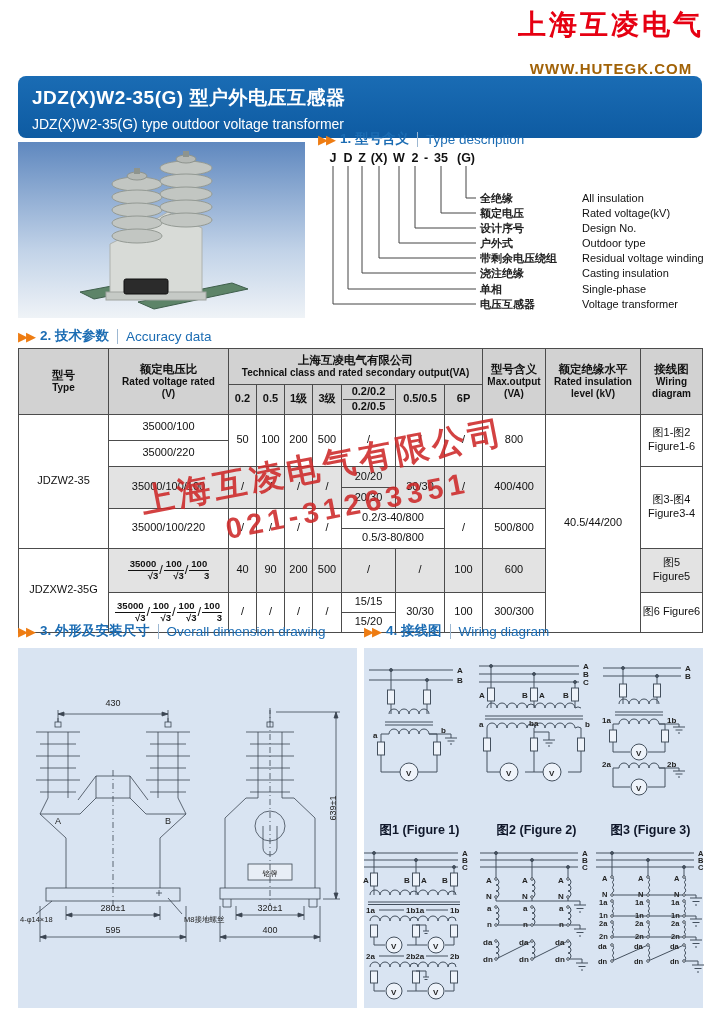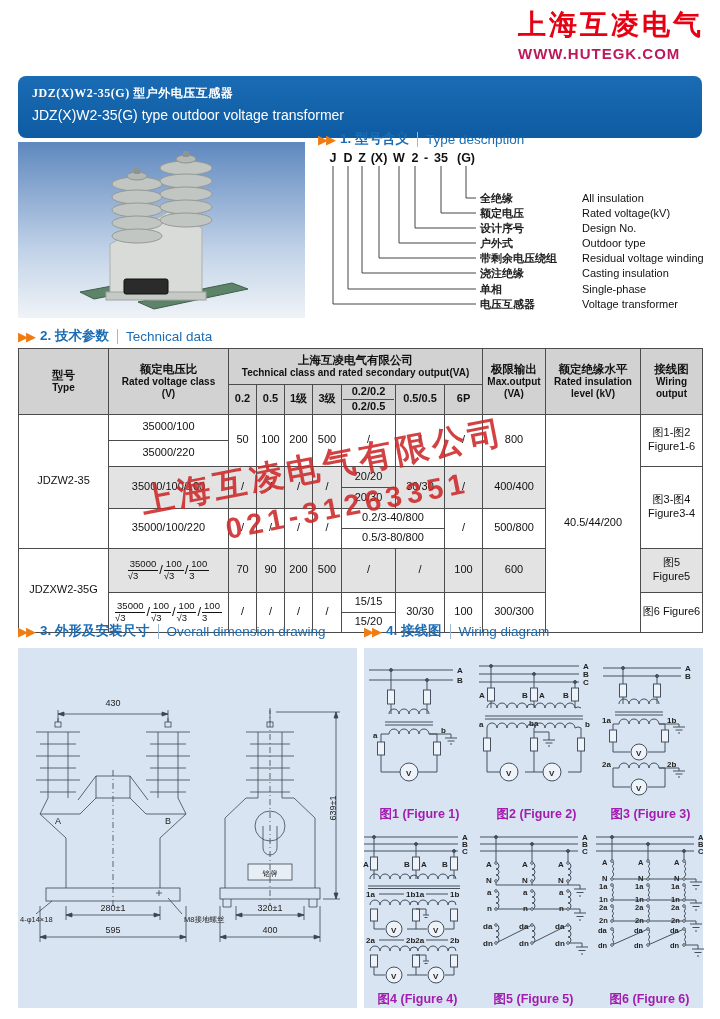--- a/index.html
+++ b/index.html
@@ -1,27 +1,27 @@
 <!DOCTYPE html>
 <html><head>
 <meta charset="utf-8">
 <style>
   * { margin:0; padding:0; box-sizing:border-box; }
   body { background:#888; font-family:"Liberation Sans","DejaVu Sans",sans-serif; }
   #page { position:relative; width:720px; height:1019px; background:#ffffff; margin:0 auto; overflow:hidden; }
 
   
-  .logo-wrap { position:absolute; top:8px; right:16px; text-align:left; }
+  .logo-wrap { position:absolute; top:8px; right:16px; text-align:center; }
   .logo-main { font-size:28px; font-weight:bold; color:#e60012; letter-spacing:3px; line-height:1.2; }
-  .logo-site { font-size:15px; font-weight:bold; color:#be185d; letter-spacing:1px; margin-top:3px; }
+  .logo-site { font-size:15px; font-weight:bold; color:#a16207; letter-spacing:1px; margin-top:18px; }
 
   
   .title-bar { position:absolute; left:18px; top:76px; width:684px; height:62px; border-radius:8px;
     background:linear-gradient(#1a6cb4,#0e5ba2); color:#fff; padding:9px 14px; }
-  .title-zh { font-size:12px; font-weight:bold; letter-spacing:0.5px;font-family:Liberation Serif, serif; }
+  .title-zh { font-size:19px; font-weight:bold; letter-spacing:0.5px; }
   .title-en { font-size:14px; margin-top:5px; }
 
   
   .sec-head { position:absolute; display:flex; align-items:center; white-space:nowrap; }
   .arrows { display:inline-block; margin-right:6px; color:#ee7c12; font-size:13px; letter-spacing:-2px; }
   .sec-zh { color:#1b6cb3; font-weight:bold; font-size:13.5px; }
   .sec-en { color:#1b6cb3; font-size:13.5px; margin-left:8px; padding-left:8px; border-left:1px solid #9db8d2; }
 
   
   .photo { position:absolute; left:18px; top:142px; width:287px; height:176px; }
@@ -39,39 +39,39 @@
   table.tech th { background:#d2d2d2; font-weight:bold; }
   .th-en { font-weight:bold; font-size:10px; display:block; }
   .th-zh { font-size:11.5px; display:block; }
   td.gray, th.sub { }
   .gray { background:#e3e3e3; }
   .splitcell { padding:0;margin-top:7px; }
   .splitcell .top { display:block; border-bottom:1px solid #4c4c4c; }
   tr.hA { height:36px; } tr.hB { height:26px; }
   tr.r12 { height:26px; } tr.r3x { height:21px; } tr.r4x { height:20px; }
   tr.r5 { height:44px; } tr.r6x { height:20px; }
-  .fr { display:inline-block; vertical-align:middle; text-align:left; line-height:1.1; font-size:9.5px; font-weight:normal; }
+  .fr { display:inline-block; vertical-align:middle; text-align:right; line-height:1.1; font-size:9.5px; font-weight:bold; }
   .fr .n { display:block; border-bottom:1px solid #111; padding:0 2px; }
   .fr .d { display:block; }
   .fsl { font-size:13px; vertical-align:middle; margin:0 1px; color:#111; }
   .wir2 { font-size:10.5px; }
 
   
   .watermark { position:absolute; left:140px; top:428px; width:540px; transform:rotate(-11deg);
     color:rgba(205,40,40,0.88); font-weight:bold; pointer-events:none; z-index:5; }
   .wm1 { font-size:33px; letter-spacing:4px; }
   .wm2 { font-size:29px; letter-spacing:5px; margin:4px 0 0 78px; }
 
   
   .panel { position:absolute; background:#d9e4f2; }
   #panel-dim { left:18px; top:648px; width:339px; height:360px; }
   #panel-wir { left:364px; top:648px; width:339px; height:360px; padding-top:8px; }
   .wirrow { display:flex; justify-content:center; gap:4px; }
   .figbox { text-align:center; }
-  .figcap { font-size:12.5px; font-weight:bold; color:#a21caf; margin-top:0; }
+  .figcap { font-size:12.5px; font-weight:bold; color:#0f172a; margin-top:16px; }
 
   .cir { stroke:#44505e; stroke-width:1; fill:none; }
   .cirT { font-size:8px; font-weight:bold; fill:#222; }
   .cirT2 { font-size:7.5px; font-weight:bold; fill:#222; }
   .fuse { fill:#eef3fa; stroke:#44505e; stroke-width:1; }
   .dimln { stroke:#3b4552; stroke-width:0.8; fill:none; }
   .dimT { font-size:9px; fill:#222; }
   .dimT2 { font-size:7.5px; fill:#222; }
 </style>
 </head>
@@ -171,21 +171,21 @@
       <text x="266" y="114">Residual voltage winding</text>
       <text x="266" y="129">Casting insulation</text>
       <text x="266" y="145">Single-phase</text>
       <text x="266" y="160">Voltage transformer</text>
     </g>
   </svg>
 
   <div class="sec-head" style="left:18px; top:327px;">
     <span class="arrows">▶▶</span>
     <span class="sec-zh">2. 技术参数</span>
-    <span class="sec-en">Technical data</span>
+    <span class="sec-en">Accuracy data</span>
   </div>
 
   <table class="tech">
     <colgroup>
       <col style="width:90px">
         <col style="width:120px">
         <col style="width:28px">
         <col style="width:28px">
       <col style="width:28px">
         <col style="width:29px">
@@ -197,41 +197,41 @@
         <col style="width:62px">
     </colgroup>
     <thead>
       <tr class="hA">
         <th rowspan="2">
           <span class="th-zh">型号</span>
             <span class="th-en">Type</span>
           </th>
         <th rowspan="2">
           <span class="th-zh">额定电压比</span>
-            <span class="th-en">Rated voltage class</span>
+            <span class="th-en">Rated voltage rated</span>
             <span class="th-en">(V)</span>
           </th>
         <th colspan="7">
           <span class="th-zh">上海互凌电气有限公司</span>
             <span class="th-en">Technical class and rated secondary output(VA)</span>
           </th>
         <th rowspan="2">
-          <span class="th-zh">极限输出</span>
+          <span class="th-zh">型号含义</span>
             <span class="th-en">Max.output</span>
             <span class="th-en">(VA)</span>
           </th>
         <th rowspan="2">
           <span class="th-zh">额定绝缘水平</span>
             <span class="th-en">Rated insulation</span>
             <span class="th-en">level (kV)</span>
           </th>
         <th rowspan="2">
           <span class="th-zh">接线图</span>
             <span class="th-en">Wiring</span>
-            <span class="th-en">output</span>
+            <span class="th-en">diagram</span>
           </th>
       </tr>
       <tr class="hB">
         <th>0.2</th>
         <th>0.5</th>
         <th>1级</th>
         <th>3级</th>
         <th class="splitcell">
           <span class="top">0.2/0.2</span><span>0.2/0.5</span></th>
         <th>0.5/0.5</th>
@@ -283,21 +283,21 @@
         <td rowspan="2">/</td>
         <td rowspan="2">500/800</td>
       </tr>
       <tr class="r4x">
         <td colspan="2">0.5/3-80/800</td>
       </tr>
       <tr class="r5">
         <td rowspan="3">JDZXW2-35G</td>
         <td class="gray">
           <span class="fr"><span class="n">35000</span><span class="d">√3</span></span><span class="fsl">/</span><span class="fr"><span class="n">100</span><span class="d">√3</span></span><span class="fsl">/</span><span class="fr"><span class="n">100</span><span class="d">3</span></span></td>
-        <td class="gray">70</td>
+        <td class="gray">40</td>
         <td class="gray">90</td>
         <td class="gray">200</td>
         <td class="gray">500</td>
         <td class="gray">/</td>
         <td class="gray">/</td>
         <td class="gray">100</td>
         <td class="gray">600</td>
         <td class="gray wir2">
           <span>图5</span><br><span>Figure5</span></td>
       </tr>

